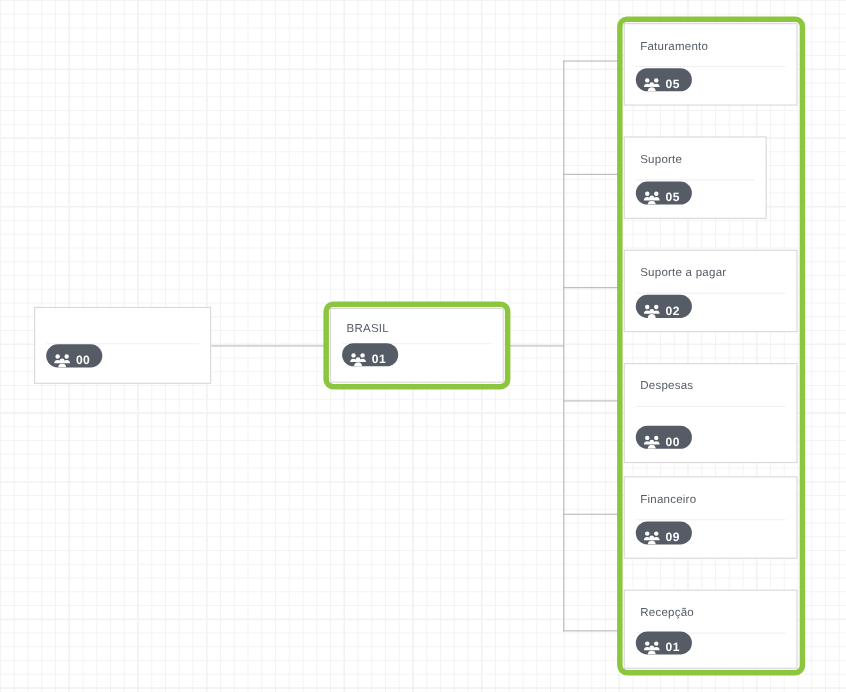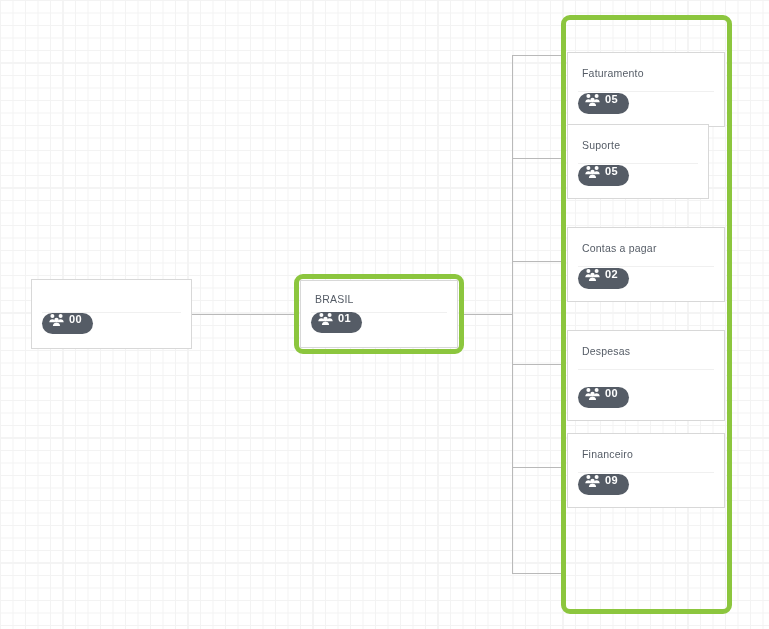--- a/index.html
+++ b/index.html
@@ -64,21 +64,21 @@
     top: 40px;
     height: 1px;
     background: #f0f0f0;
   }
   .badge {
     position: absolute;
     left: 10px;
     bottom: 12px;
     height: 21px;
     display: flex;
-    align-items: flex-start;
+    align-items: flex-end;
     gap: 5px;
     padding: 0 11px 0 7px;
     border-radius: 11px;
     background: #555c66;
     color: #ffffff;
     font-size: 11px;
     font-weight: bold;
     letter-spacing: .4px;
   }
   .badge .ppl-icon {
@@ -146,54 +146,54 @@
         <path d="M8.5 9.2c0-1.9 1.4-3.0 3.1-3.0s3.1 1.1 3.1 3.0z" fill="#ffffff"></path>
         <circle cx="7.5" cy="7.0" r="2.2" fill="#ffffff"></circle>
         <path d="M3.9 13c0-2.2 1.6-3.6 3.6-3.6s3.6 1.4 3.6 3.6z" fill="#ffffff"></path>
       </svg>
       <span>01</span>
     </div>
   </div>
 
   <div class="sel" style="left:561px; top:15px; width:171px; height:599px;"></div>
 
-  <div class="node" style="left:567px; top:21px; width:158px; height:75px;margin-top:31px;">
+  <div class="node" style="left:567px; top:21px; width:158px; height:75px;">
     <div class="node-title" style="top:14px;">Faturamento</div>
     <div class="node-divider" style="top:38px;"></div>
     <div class="badge">
       <svg class="ppl-icon" viewBox="0 0 15 13" aria-hidden="true">
         <circle cx="3.4" cy="3.1" r="2.0" fill="#ffffff"></circle>
         <path d="M0.3 9.2c0-1.9 1.4-3.0 3.1-3.0s3.1 1.1 3.1 3.0z" fill="#ffffff"></path>
         <circle cx="11.6" cy="3.1" r="2.0" fill="#ffffff"></circle>
         <path d="M8.5 9.2c0-1.9 1.4-3.0 3.1-3.0s3.1 1.1 3.1 3.0z" fill="#ffffff"></path>
         <circle cx="7.5" cy="7.0" r="2.2" fill="#ffffff"></circle>
         <path d="M3.9 13c0-2.2 1.6-3.6 3.6-3.6s3.6 1.4 3.6 3.6z" fill="#ffffff"></path>
       </svg>
       <span>05</span>
     </div>
   </div>
 
-  <div class="node" style="left:567px; top:124px; width:142px; height:75px;">
+  <div class="node" style="left:567px; top:124px; width:130px; height:75px;">
     <div class="node-title" style="top:14px;">Suporte</div>
     <div class="node-divider" style="top:38px;"></div>
     <div class="badge">
       <svg class="ppl-icon" viewBox="0 0 15 13" aria-hidden="true">
         <circle cx="3.4" cy="3.1" r="2.0" fill="#ffffff"></circle>
         <path d="M0.3 9.2c0-1.9 1.4-3.0 3.1-3.0s3.1 1.1 3.1 3.0z" fill="#ffffff"></path>
         <circle cx="11.6" cy="3.1" r="2.0" fill="#ffffff"></circle>
         <path d="M8.5 9.2c0-1.9 1.4-3.0 3.1-3.0s3.1 1.1 3.1 3.0z" fill="#ffffff"></path>
         <circle cx="7.5" cy="7.0" r="2.2" fill="#ffffff"></circle>
         <path d="M3.9 13c0-2.2 1.6-3.6 3.6-3.6s3.6 1.4 3.6 3.6z" fill="#ffffff"></path>
       </svg>
       <span>05</span>
     </div>
   </div>
 
   <div class="node" style="left:567px; top:227px; width:158px; height:75px;">
-    <div class="node-title" style="top:14px;">Contas a pagar</div>
+    <div class="node-title" style="top:14px;">Suporte a pagar</div>
     <div class="node-divider" style="top:38px;"></div>
     <div class="badge">
       <svg class="ppl-icon" viewBox="0 0 15 13" aria-hidden="true">
         <circle cx="3.4" cy="3.1" r="2.0" fill="#ffffff"></circle>
         <path d="M0.3 9.2c0-1.9 1.4-3.0 3.1-3.0s3.1 1.1 3.1 3.0z" fill="#ffffff"></path>
         <circle cx="11.6" cy="3.1" r="2.0" fill="#ffffff"></circle>
         <path d="M8.5 9.2c0-1.9 1.4-3.0 3.1-3.0s3.1 1.1 3.1 3.0z" fill="#ffffff"></path>
         <circle cx="7.5" cy="7.0" r="2.2" fill="#ffffff"></circle>
         <path d="M3.9 13c0-2.2 1.6-3.6 3.6-3.6s3.6 1.4 3.6 3.6z" fill="#ffffff"></path>
       </svg>
@@ -226,14 +226,29 @@
         <path d="M0.3 9.2c0-1.9 1.4-3.0 3.1-3.0s3.1 1.1 3.1 3.0z" fill="#ffffff"></path>
         <circle cx="11.6" cy="3.1" r="2.0" fill="#ffffff"></circle>
         <path d="M8.5 9.2c0-1.9 1.4-3.0 3.1-3.0s3.1 1.1 3.1 3.0z" fill="#ffffff"></path>
         <circle cx="7.5" cy="7.0" r="2.2" fill="#ffffff"></circle>
         <path d="M3.9 13c0-2.2 1.6-3.6 3.6-3.6s3.6 1.4 3.6 3.6z" fill="#ffffff"></path>
       </svg>
       <span>09</span>
     </div>
   </div>
 
+  <div class="node" style="left:567px; top:536px; width:158px; height:72px;">
+    <div class="node-title" style="top:14px;">Recepção</div>
+    <div class="node-divider" style="top:38px;"></div>
+    <div class="badge">
+      <svg class="ppl-icon" viewBox="0 0 15 13" aria-hidden="true">
+        <circle cx="3.4" cy="3.1" r="2.0" fill="#ffffff"></circle>
+        <path d="M0.3 9.2c0-1.9 1.4-3.0 3.1-3.0s3.1 1.1 3.1 3.0z" fill="#ffffff"></path>
+        <circle cx="11.6" cy="3.1" r="2.0" fill="#ffffff"></circle>
+        <path d="M8.5 9.2c0-1.9 1.4-3.0 3.1-3.0s3.1 1.1 3.1 3.0z" fill="#ffffff"></path>
+        <circle cx="7.5" cy="7.0" r="2.2" fill="#ffffff"></circle>
+        <path d="M3.9 13c0-2.2 1.6-3.6 3.6-3.6s3.6 1.4 3.6 3.6z" fill="#ffffff"></path>
+      </svg>
+      <span>01</span>
+    </div>
+  </div>
 
 </div>
 
 </body></html>

